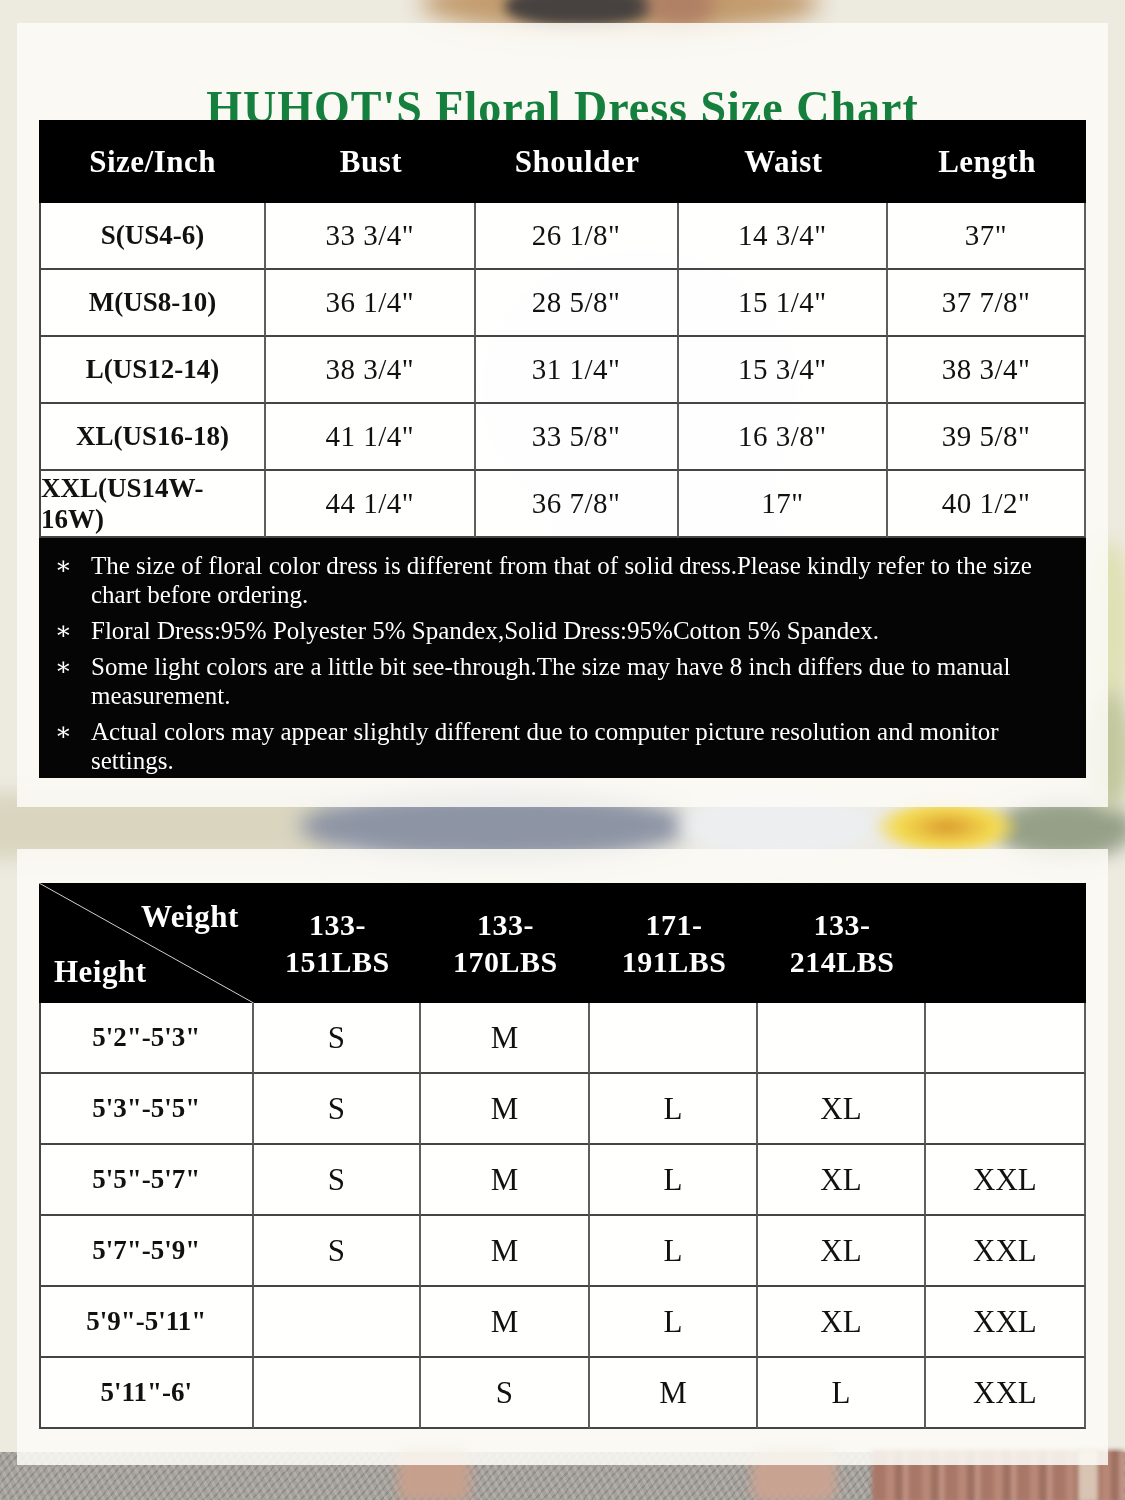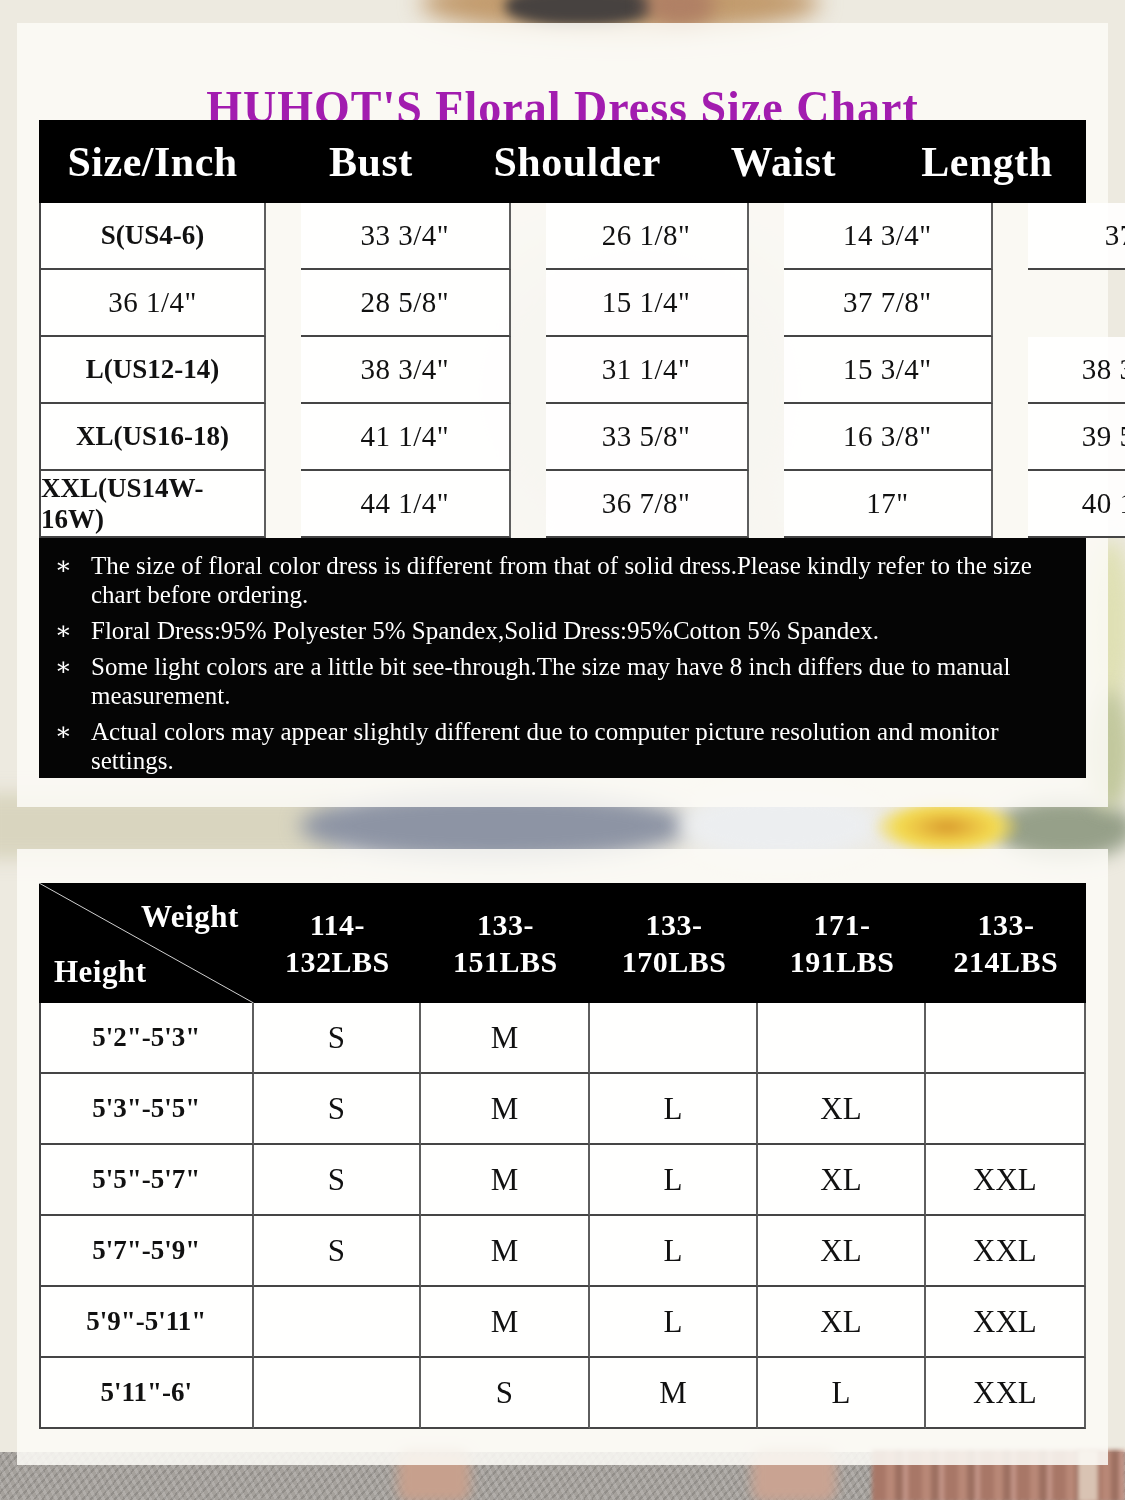--- a/index.html
+++ b/index.html
@@ -35,41 +35,41 @@
     background:repeating-linear-gradient(90deg,#a87767 0 14px,#b98877 14px 23px,#9c6f60 23px 31px,#c5978a 31px 36px);}
   .b-plank-light{left:1078px;top:1450px;width:20px;height:52px;background:#d9c3b3;border-radius:0;filter:blur(2px);}
 
   
   .panel{position:absolute;left:17px;width:1091px;background:rgba(252,250,246,0.87);}
   .panel-top{top:23px;height:784px;}
   .panel-bottom{top:849px;height:616px;}
 
   .page-title{
     position:absolute;top:27px;left:0;width:100%;text-align:center;
-    font-size:46px;font-weight:bold;color:#a21caf;letter-spacing:1px;
+    font-size:46px;font-weight:bold;color:#15803d;letter-spacing:1px;
   }
 
   
   .tbl{position:absolute;left:22px;width:1047px;}
   .hdr{display:grid;background:#000;color:#fff;}
   .hdr .hcell{display:flex;align-items:center;justify-content:center;
-    font-weight:bold;font-size:42px;letter-spacing:.5px;text-align:center;}
+    font-weight:bold;font-size:31px;letter-spacing:.5px;text-align:center;}
   .row{display:grid;}
   .cell{display:flex;align-items:center;justify-content:center;
     background:rgba(255,255,255,0.9);
     border-right:2px solid #5e5e5e;border-bottom:2px solid #454545;
     overflow:hidden;}
   .row .cell:first-child{border-left:2px solid #454545;}
   .lbl{font-weight:bold;font-size:27px;}
   .val{font-size:29px;letter-spacing:.5px;}
 
   
   .t1{top:97px;}
   .t1 .hdr{grid-template-columns:21.7% 20% 19.4% 20% 18.9%;height:83px;}
-  .t1 .row{grid-template-columns:21.7% 20% 19.4% 20% 18.9%;height:67px;gap:35px;}
+  .t1 .row{grid-template-columns:21.7% 20% 19.4% 20% 18.9%;height:67px;}
 
   
   .notes{
     position:absolute;left:22px;top:515px;width:1047px;height:240px;
     background:#050505;color:#fff;box-sizing:border-box;
     padding:13px 12px 0 16px;
   }
   .note{display:flex;margin-bottom:7px;font-size:25px;line-height:29px;}
   .note .marker{flex:0 0 24px;font-size:25px;}
   .note .ntext{flex:1;margin-left:12px;}
@@ -122,20 +122,21 @@
         <div class="hcell">Length</div>
       </div>
       <div class="row">
         <div class="cell lbl">S(US4-6)</div>
         <div class="cell val">33 3/4"</div>
         <div class="cell val">26 1/8"</div>
         <div class="cell val">14 3/4"</div>
         <div class="cell val">37"</div>
       </div>
       <div class="row">
+        <div class="cell lbl">M(US8-10)</div>
         <div class="cell val">36 1/4"</div>
         <div class="cell val">28 5/8"</div>
         <div class="cell val">15 1/4"</div>
         <div class="cell val">37 7/8"</div>
       </div>
       <div class="row">
         <div class="cell lbl">L(US12-14)</div>
         <div class="cell val">38 3/4"</div>
         <div class="cell val">31 1/4"</div>
         <div class="cell val">15 3/4"</div>
@@ -180,22 +181,20 @@
   <section class="panel panel-bottom">
     <div class="tbl t2">
       <div class="hdr">
         <div class="hcell corner">
           <svg viewBox="0 0 100 100" preserveAspectRatio="none">
             <line x1="0" y1="0" x2="100" y2="100" stroke="#cfcfcf" stroke-width="1" vector-effect="non-scaling-stroke"></line>
           </svg>
           <span class="c-top">Weight</span>
           <span class="c-bottom">Height</span>
         </div>
-        <div class="hcell">114-
-132LBS</div>
         <div class="hcell">133-
 151LBS</div>
         <div class="hcell">133-
 170LBS</div>
         <div class="hcell">171-
 191LBS</div>
         <div class="hcell">133-
 214LBS</div>
       </div>
       <div class="row">

